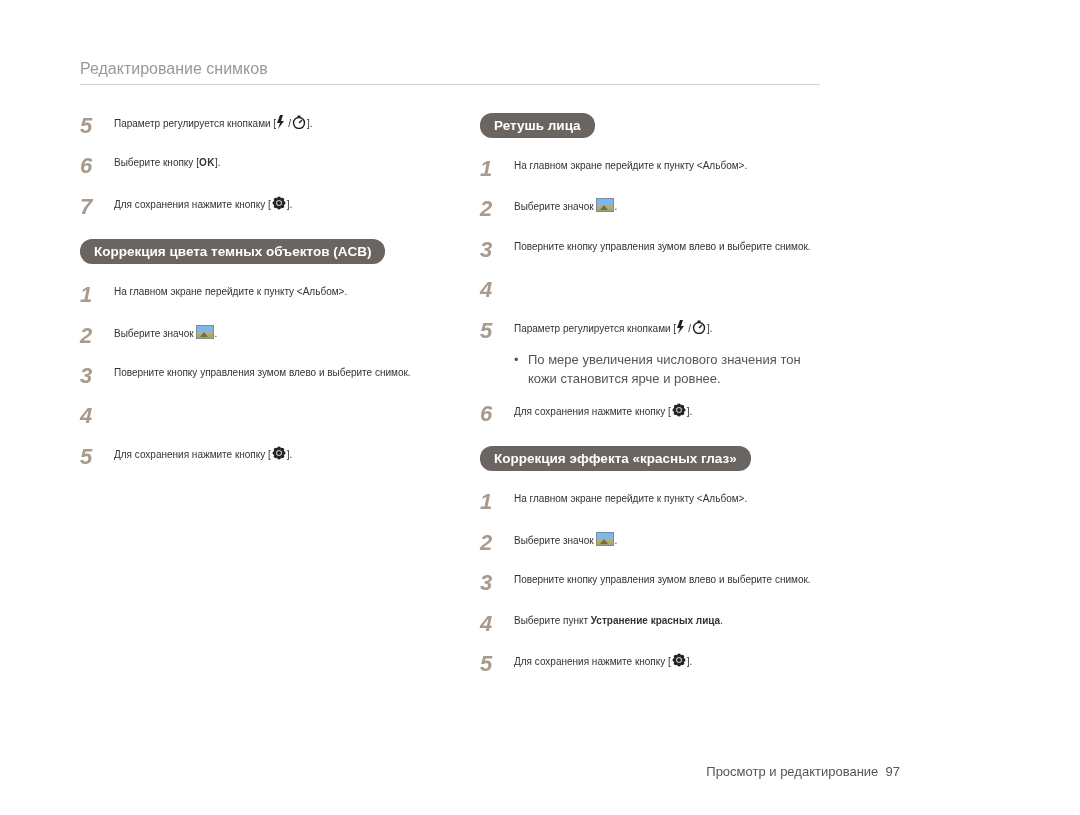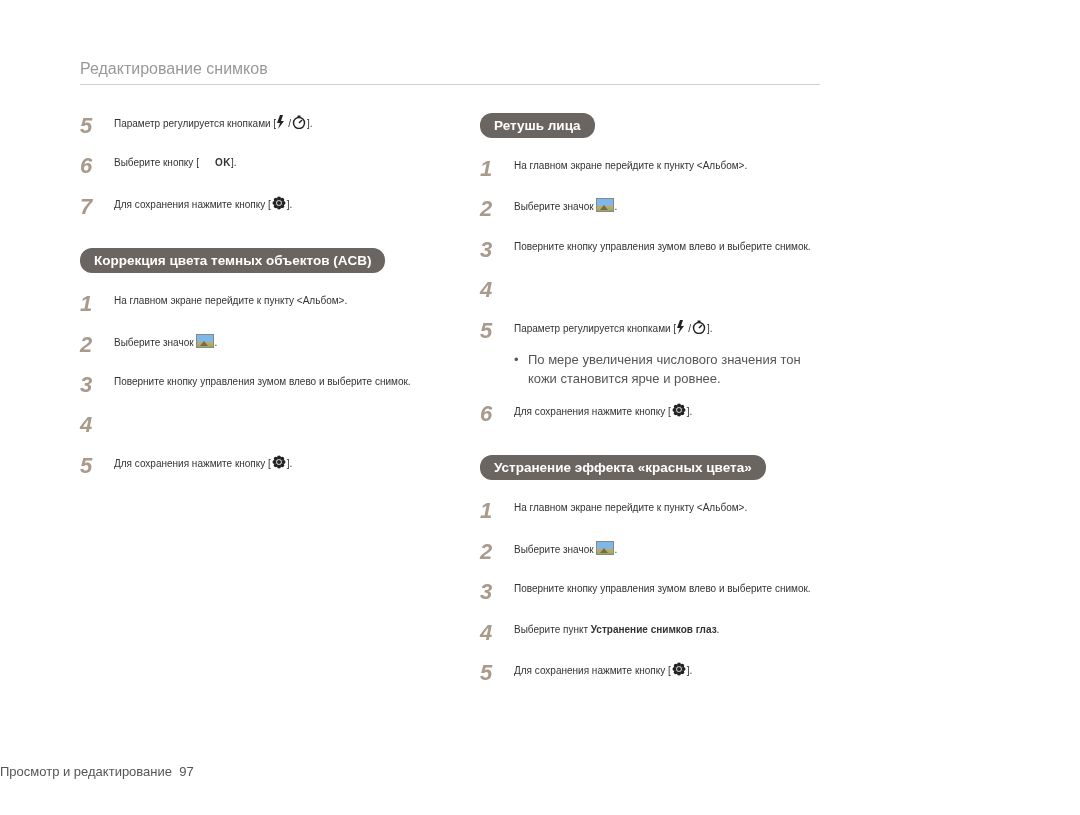--- a/index.html
+++ b/index.html
@@ -45,51 +45,51 @@
   }
   .step-text b { font-weight: 700; }
   .pill {
     display: inline-block;
     background: #6b6561;
     color: #fff;
     font-size: 13.5px;
     font-weight: 600;
     padding: 5px 14px;
     border-radius: 12px;
-    margin-top: 14px;
+    margin-top: 5px;
     margin-bottom: 18px;
   }
   .note {
     margin-left: 34px;
     margin-top: -8px;
     margin-bottom: 12px;
   }
   .note-item {
     display: flex;
     font-size: 13px;
     color: #555;
     line-height: 1.5;
   }
   .note-item .bullet { flex: 0 0 14px; }
   .footer {
     position: absolute;
     bottom: 36px;
     left: 0; right: 0;
-    text-align: left;
+    text-align: right;
     font-size: 13px;
     color: #555;
   }
   .icon-inline {
     display: inline-block;
     vertical-align: -2px;
     margin: 0 1px;
   }
   .icon-flash { width: 10px; height: 14px; }
   .icon-timer { width: 14px; height: 14px; }
-  .icon-ok { font-weight: 700; letter-spacing: 0.5px; margin-left: 16px; }
+  .icon-ok { font-weight: 700; letter-spacing: 0.5px; }
   .icon-flower { width: 14px; height: 14px; }
   .icon-thumb {
     width: 18px; height: 14px;
     background: linear-gradient(180deg, #7db8e8 0%, #7db8e8 55%, #d4a860 55%, #8fae60 100%);
     border: 1px solid #888;
     display: inline-block;
     vertical-align: -2px;
     position: relative;
   }
   .icon-thumb::after {
@@ -243,21 +243,21 @@
 
       <div class="step">
         <div class="step-num">6</div>
         <div class="step-text">
           <span>Для сохранения нажмите кнопку [</span><svg class="icon-inline icon-flower">
               <use href="#svg-flower"></use>
             </svg><span>].</span>
         </div>
       </div>
 
-      <div class="pill">Устранение эффекта «красных цвета»</div>
+      <div class="pill">Коррекция эффекта «красных глаз»</div>
 
       <div class="step">
         <div class="step-num">1</div>
         <div class="step-text">На главном экране перейдите к пункту &lt;Альбом&gt;.</div>
       </div>
 
       <div class="step">
         <div class="step-num">2</div>
         <div class="step-text">
           <span>Выберите значок </span><span class="icon-thumb"></span><span>.</span>
@@ -265,21 +265,21 @@
       </div>
 
       <div class="step">
         <div class="step-num">3</div>
         <div class="step-text">Поверните кнопку управления зумом влево и выберите снимок.</div>
       </div>
 
       <div class="step">
         <div class="step-num">4</div>
         <div class="step-text">
-          <span>Выберите пункт </span><b>Устранение снимков глаз</b><span>.</span>
+          <span>Выберите пункт </span><b>Устранение красных лица</b><span>.</span>
         </div>
       </div>
 
       <div class="step">
         <div class="step-num">5</div>
         <div class="step-text">
           <span>Для сохранения нажмите кнопку [</span><svg class="icon-inline icon-flower">
               <use href="#svg-flower"></use>
             </svg><span>].</span>
         </div>

